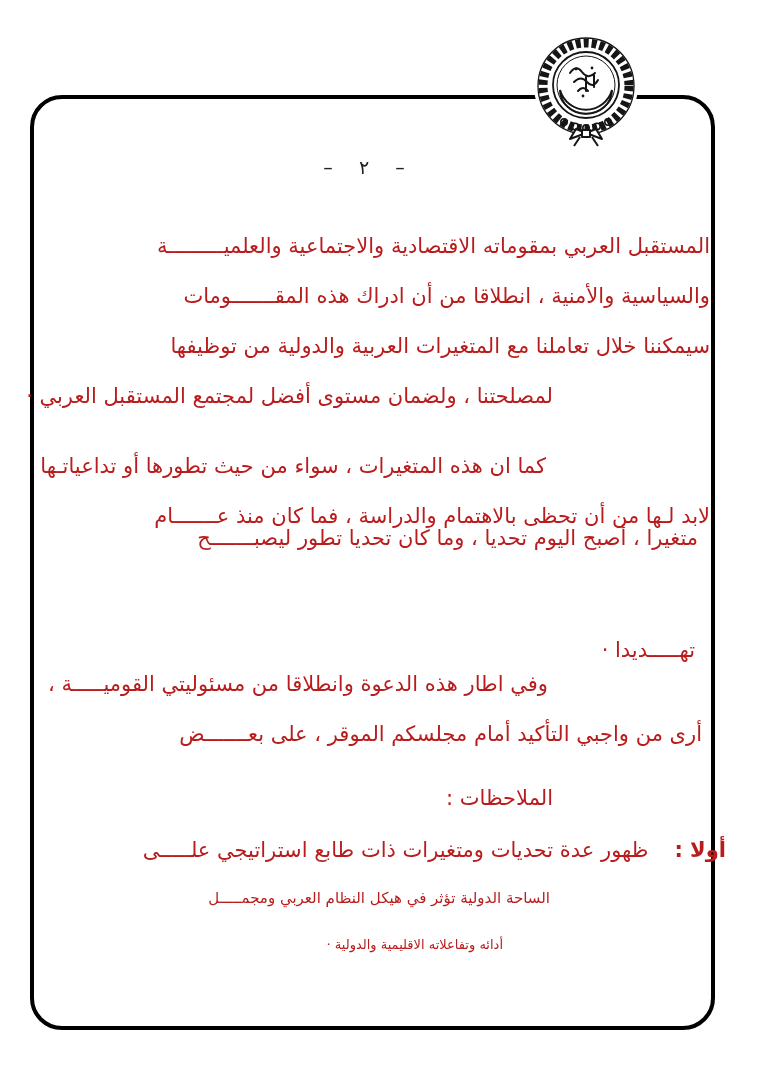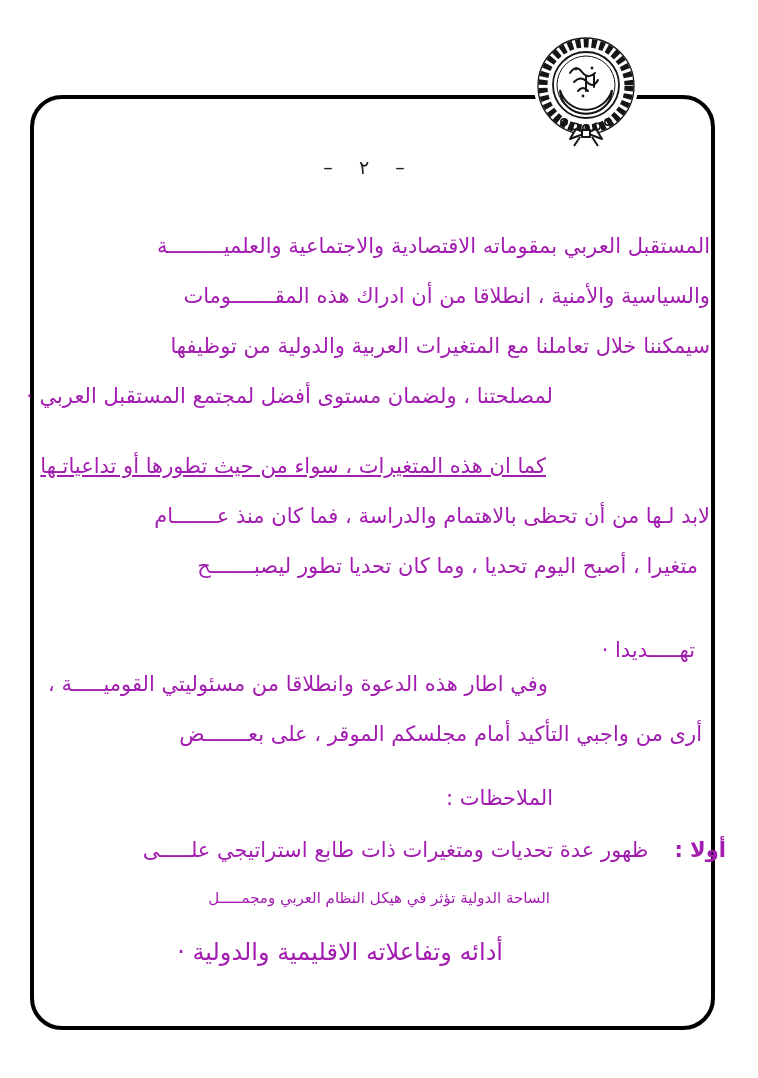--- a/index.html
+++ b/index.html
@@ -35,41 +35,41 @@
     color:#222;
     z-index:2;
   }
   .line{
     position:absolute;
     direction:rtl;
     text-align:right;
     white-space:nowrap;
     font-size:21px;
     line-height:1.35;
-    color:#a21caf;
+    color:#b91c1c;
     z-index:2;
   }
   
   .p1l1{top:232px;right:48px;}
   .p1l2{top:282px;right:48px;}
   .p1l3{top:332px;right:48px;}
   .p1l4{top:382px;right:205px;text-align:right;}
   
-  .p2l1{top:452px;right:212px;text-decoration:underline;}
+  .p2l1{top:452px;right:212px;}
   .p2l2{top:502px;right:48px;}
-  .p2l3{top:552px;right:60px;}
+  .p2l3{top:524px;right:60px;}
   .p2l4{top:636px;right:63px;}
   
   .p3l1{top:670px;right:210px;}
   .p3l2{top:720px;right:56px;}
   .p3l3{top:770px;right:205px;margin-top:14px;}
   
   .p4l1{top:836px;right:32px;text-align:right;}
   .p4l2{top:888px;right:208px;font-size:15px;}
-  .p4l3{top:936px;right:255px;font-size:24px;}
+  .p4l3{top:936px;right:255px;font-size:13px;}
   .sec-label{font-weight:bold;}
   .sec-body{margin-right:26px;}
 </style>
 </head>
 <body>
 
 <div class="page">
 
   <div class="frame"></div>
 

